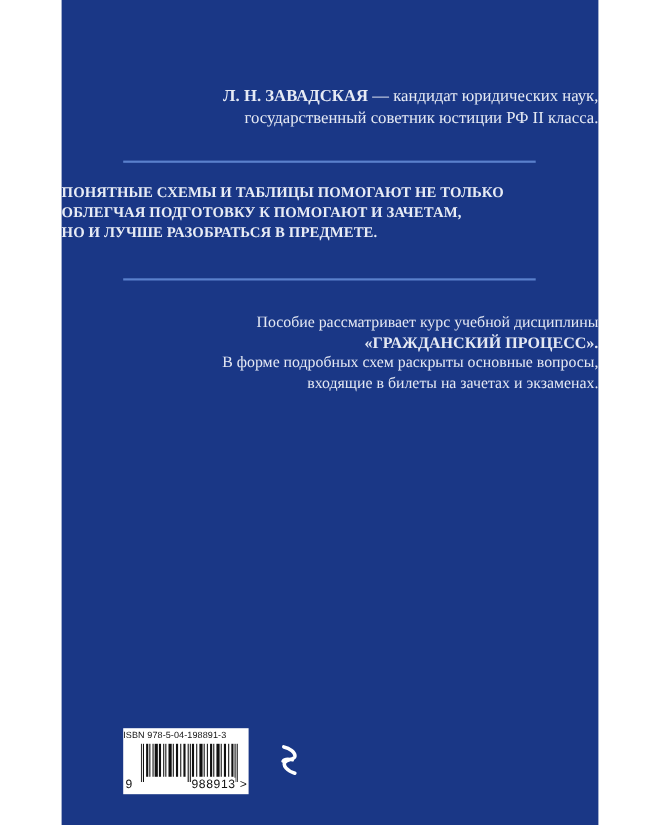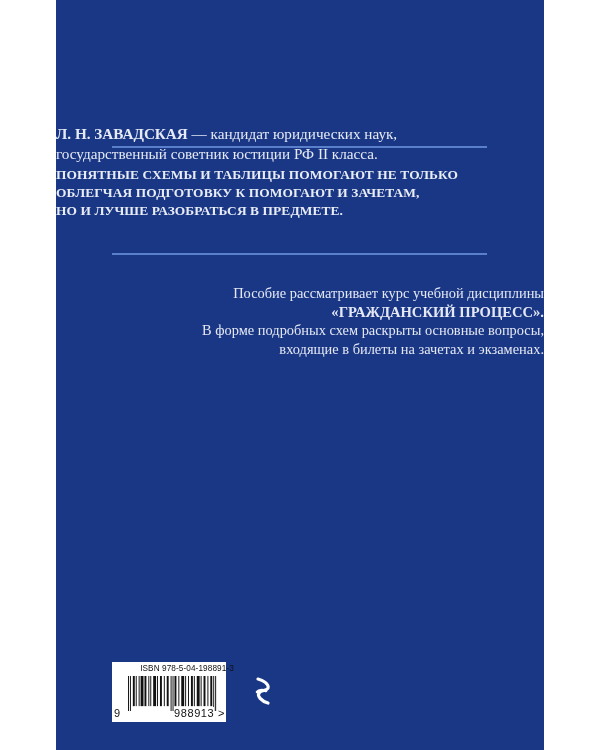--- a/index.html
+++ b/index.html
@@ -18,25 +18,24 @@
       height: 750px;
       background: #1a3786;
       color: #e8ecf5;
       font-family: "Liberation Serif", "DejaVu Serif", serif;
     }
     .author-block {
       position: absolute;
       left: 0;
       top: 78px;
       width: 488px;
-      text-align: left;
+      text-align: right;
       font-size: 15.2px;
       line-height: 19.5px;
       color: #e6eaf4;
-      margin-top: 46px;
     }
     .author-block .author-name {
       font-weight: bold;
     }
     .divider {
       position: absolute;
       left: 56px;
       width: 375px;
       height: 2px;
       background: #5a80cc;
@@ -77,26 +76,25 @@
       width: 114px;
       height: 60px;
       background: #ffffff;
       box-sizing: border-box;
     }
     .isbn-text {
       position: absolute;
       left: 0;
       top: 2px;
       width: 94px;
-      text-align: center;
+      text-align: left;
       font-family: "Liberation Sans", "DejaVu Sans", sans-serif;
       font-size: 8.2px;
       color: #111;
       letter-spacing: 0.1px;
-      padding-left: 28px;
     }
     .bars {
       position: absolute;
       left: 16px;
       top: 14px;
       width: 92px;
       height: 35px;
     }
     .ean-digits {
       position: absolute;

